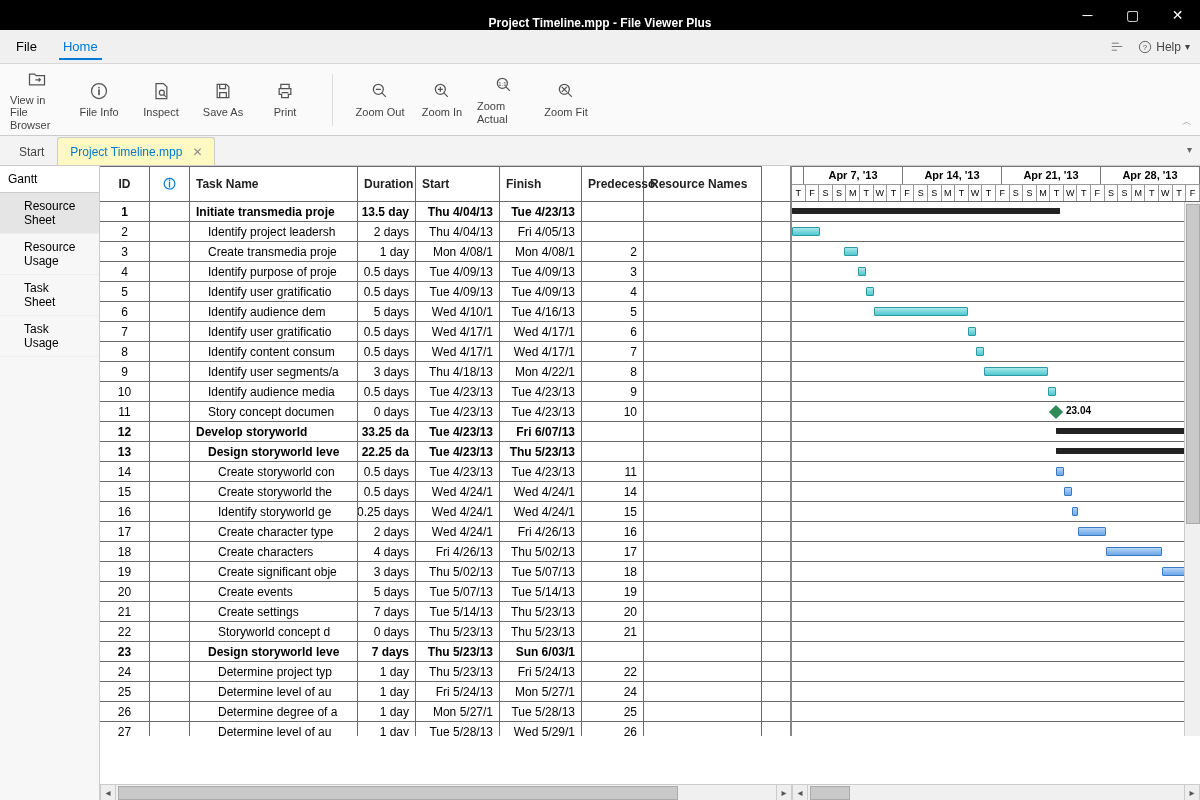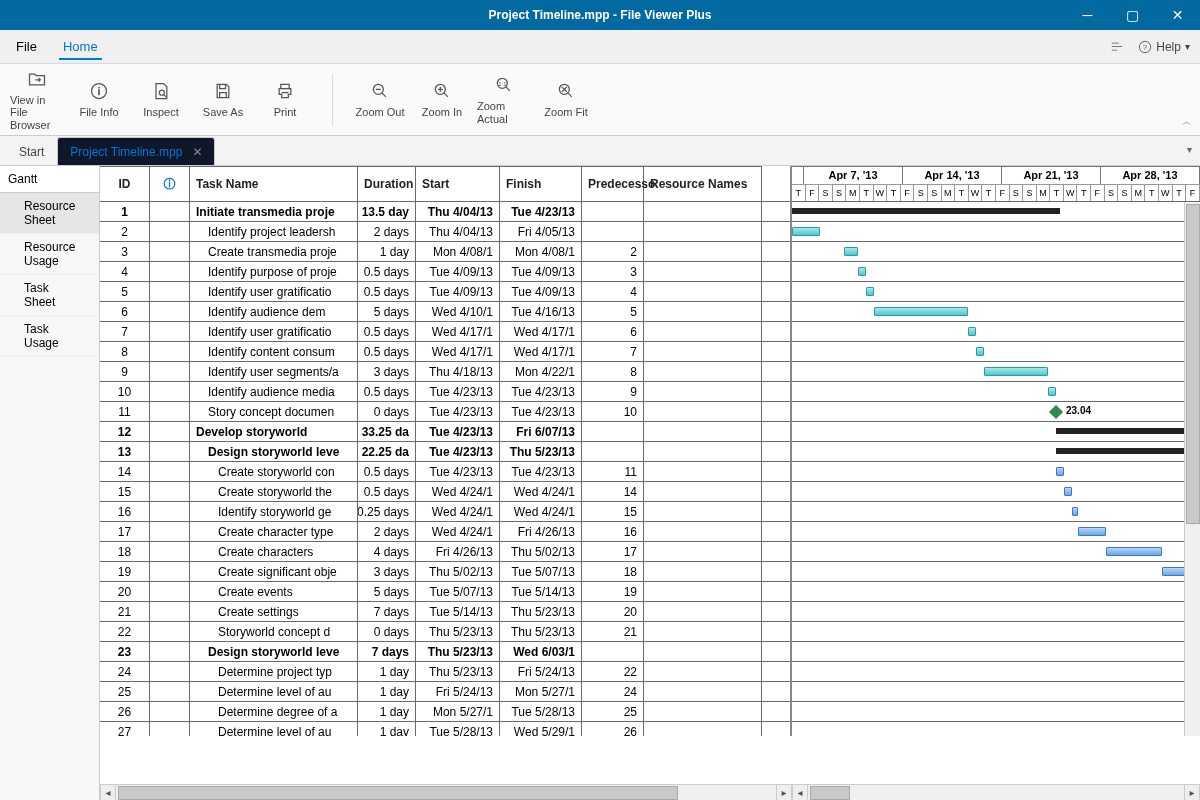--- a/index.html
+++ b/index.html
@@ -1,19 +1,19 @@
 <!DOCTYPE html>
 <html><head>
 <meta charset="utf-8">
 <style>
 * { box-sizing: border-box; margin: 0; padding: 0; }
 body { font-family: "Segoe UI", Arial, sans-serif; font-size: 12px; background: #fff; overflow: hidden; width: 1200px; height: 800px; position: relative; }
 
 
-.titlebar { height: 30px; background: #0369a1; color: #fff; display: flex; align-items: center; justify-content: center; position: relative; font-size: 12px; }
+.titlebar { height: 30px; background: #000000; color: #fff; display: flex; align-items: flex-end; justify-content: center; position: relative; font-size: 12px; }
 .titlebar .title { font-weight: 600; }
 .win-controls { position: absolute; right: 0; top: 0; display: flex; height: 100%; }
 .win-btn { width: 45px; height: 30px; display: flex; align-items: center; justify-content: center; color: #fff; font-size: 14px; cursor: pointer; }
 
 
 .menubar { height: 34px; background: #f0f0f0; border-bottom: 1px solid #d9d9d9; display: flex; align-items: center; padding: 0 12px; gap: 18px; position: relative; }
 .menu-item { font-size: 13px; padding: 6px 4px; cursor: pointer; }
 .menu-item.active { color: #0078d7; border-bottom: 2px solid #0078d7; padding-bottom: 4px; }
 .menubar-right { position: absolute; right: 10px; display: flex; gap: 14px; align-items: center; }
 .help-ctl { display: flex; align-items: center; gap: 4px; font-size: 12px; color: #444; cursor: pointer; }
@@ -24,21 +24,21 @@
 .rb-group { display: flex; gap: 8px; }
 .rb-sep { width: 1px; height: 52px; background: #ddd; margin: 0 6px; }
 .rb-btn { display: flex; flex-direction: column; align-items: center; justify-content: center; width: 54px; cursor: pointer; font-size: 11px; color: #444; text-align: left; gap: 4px; }
 .rb-btn .ico { width: 22px; height: 22px; display: flex; align-items: center; justify-content: center; color: #555; }
 .rb-btn span.lbl { line-height: 1.1; }
 .ribbon-chev { position: absolute; right: 8px; bottom: 6px; font-size: 10px; color: #666; cursor: pointer; }
 
 
 .tabsbar { height: 30px; background: #f3f3f3; border-bottom: 1px solid #ccc; display: flex; align-items: flex-end; padding-left: 6px; position: relative; }
 .doc-tab { height: 28px; display: flex; align-items: center; padding: 0 12px; font-size: 12px; border: 1px solid transparent; border-bottom: none; cursor: pointer; color: #444; }
-.doc-tab.active { background: #0f172a; border-color: #ccc; color: #0078d7; border-top-left-radius: 3px; border-top-right-radius: 3px; }
+.doc-tab.active { background: #fef9c3; border-color: #ccc; color: #0078d7; border-top-left-radius: 3px; border-top-right-radius: 3px; }
 .doc-tab .close-x { margin-left: 10px; color: #888; font-size: 12px; }
 .tabs-chev { position: absolute; right: 8px; top: 8px; font-size: 10px; color: #666; cursor: pointer; }
 
 
 .workspace { display: flex; height: 634px; border-radius: 32px; }
 
 
 .sidebar { width: 100px; background: #f7f7f7; border-right: 1px solid #ccc; }
 .sidebar .view-hdr { padding: 6px 8px; font-size: 12px; background: #fff; border-bottom: 1px solid #ccc; }
 .side-item { padding: 6px 24px; font-size: 12px; cursor: pointer; border-bottom: 1px solid #eee; }
@@ -485,21 +485,21 @@
               <div class="cell col-finish">Thu 5/23/13</div>
               <div class="cell col-pred">21</div>
               <div class="cell col-res"></div>
             </div>
             <div class="data-row bold">
               <div class="cell col-id">23</div>
               <div class="cell col-i"></div>
               <div class="cell col-task indent-1">Design storyworld leve</div>
               <div class="cell col-dur">7 days</div>
               <div class="cell col-start">Thu 5/23/13</div>
-              <div class="cell col-finish">Wed 6/03/1</div>
+              <div class="cell col-finish">Sun 6/03/1</div>
               <div class="cell col-pred"></div>
               <div class="cell col-res"></div>
             </div>
             <div class="data-row">
               <div class="cell col-id">24</div>
               <div class="cell col-i"></div>
               <div class="cell col-task indent-2">Determine project typ</div>
               <div class="cell col-dur">1 day</div>
               <div class="cell col-start">Thu 5/23/13</div>
               <div class="cell col-finish">Fri 5/24/13</div>

